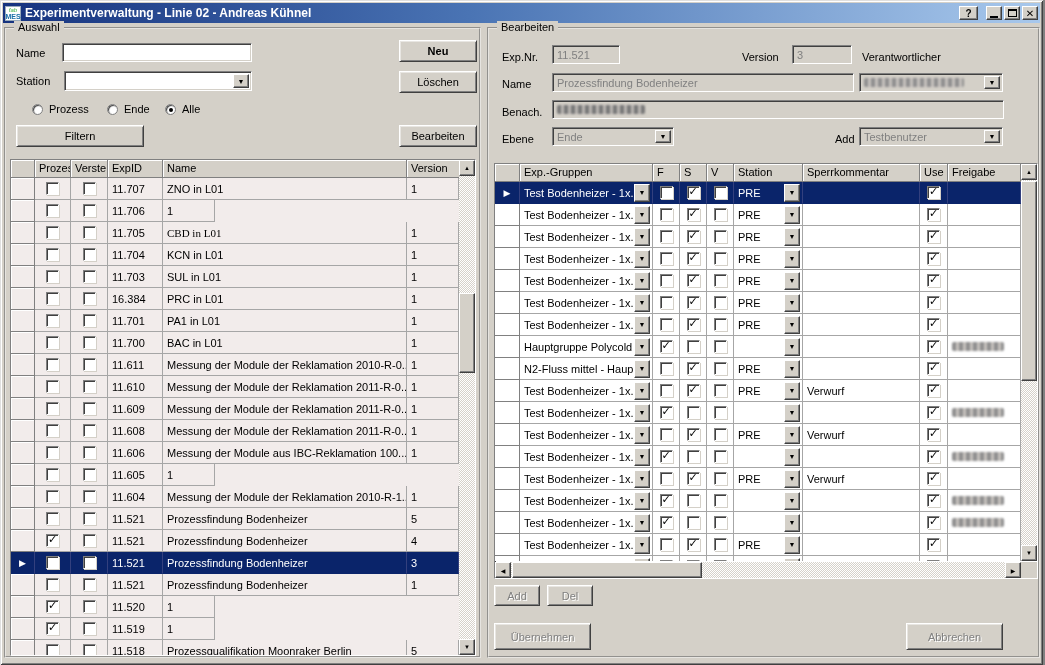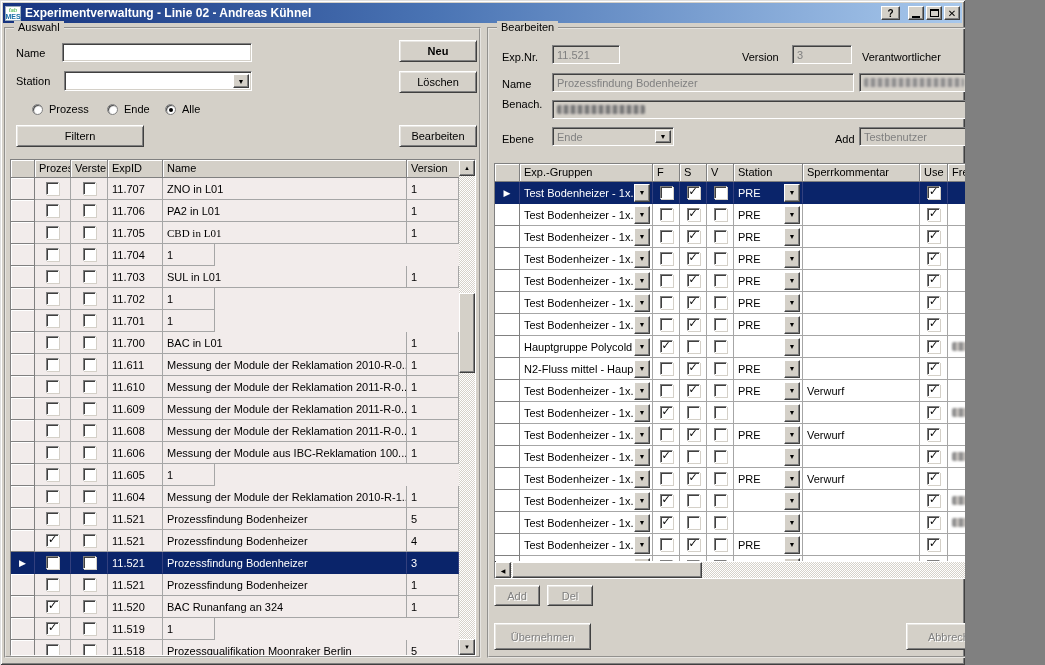--- a/index.html
+++ b/index.html
@@ -1,17 +1,17 @@
 <!DOCTYPE html>
 <html><head>
 <meta charset="utf-8">
 <style>
   html,body{margin:0;padding:0;background:#808080;}
   *{box-sizing:border-box;font-family:"Liberation Sans","DejaVu Sans",sans-serif;}
-  .window{position:relative;width:965px;height:665px;background:#d4d0c8;
+  .window{position:relative;width:1043px;height:665px;background:#d4d0c8;
     box-shadow:inset 1px 1px 0 #dfdfdf, inset -1px -1px 0 #404040, inset 2px 2px 0 #ffffff, inset -2px -2px 0 #808080;
     overflow:hidden;font-size:11px;color:#000;}
   
   .titlebar{position:absolute;left:3px;top:3px;right:3px;height:20px;
     background:linear-gradient(90deg,#16337f 0%,#4a74b4 45%,#a8c8ec 100%);
     display:flex;align-items:center;padding:0 2px;}
   .app-icon{width:16px;height:15px;background:#fff;border:1px solid #9ab;margin-right:4px;
     display:flex;flex-direction:column;align-items:center;justify-content:center;line-height:1;flex:0 0 auto;}
   .app-icon .t1{font-size:6px;color:#3cb043;font-style:italic;display:block;}
   .app-icon .t2{font-size:7px;font-weight:bold;color:#1a6fa8;display:block;}
@@ -171,21 +171,20 @@
             <div class="cell sel-cell" style="width:24px;">
               <span class="arrow">▶</span>
             </div>
             <div class="cell cb-wrap" style="width:36px;">
               <span class="cb"></span>
             </div>
             <div class="cell cb-wrap" style="width:37px;">
               <span class="cb"></span>
             </div>
             <div class="cell" style="width:55px;">11.706</div>
-            <div class="cell" style="width:244px;">PA2 in L01</div>
             <div class="cell" style="width:52px;">1</div>
           </div>
 
           <div class="row lrow">
             <div class="cell sel-cell" style="width:24px;">
               <span class="arrow">▶</span>
             </div>
             <div class="cell cb-wrap" style="width:36px;">
               <span class="cb"></span>
             </div>
@@ -201,20 +200,21 @@
             <div class="cell sel-cell" style="width:24px;">
               <span class="arrow">▶</span>
             </div>
             <div class="cell cb-wrap" style="width:36px;">
               <span class="cb"></span>
             </div>
             <div class="cell cb-wrap" style="width:37px;">
               <span class="cb"></span>
             </div>
             <div class="cell" style="width:55px;">11.704</div>
+            <div class="cell" style="width:244px;">KCN in L01</div>
             <div class="cell" style="width:52px;">1</div>
           </div>
 
           <div class="row lrow">
             <div class="cell sel-cell" style="width:24px;">
               <span class="arrow">▶</span>
             </div>
             <div class="cell cb-wrap" style="width:36px;">
               <span class="cb"></span>
             </div>
@@ -229,35 +229,37 @@
           <div class="row lrow">
             <div class="cell sel-cell" style="width:24px;">
               <span class="arrow">▶</span>
             </div>
             <div class="cell cb-wrap" style="width:36px;">
               <span class="cb"></span>
             </div>
             <div class="cell cb-wrap" style="width:37px;">
               <span class="cb"></span>
             </div>
-            <div class="cell" style="width:55px;">11.702</div>
+            <div class="cell" style="width:55px;">16.384</div>
+            <div class="cell" style="width:244px;">PRC  in L01</div>
             <div class="cell" style="width:52px;">1</div>
           </div>
 
           <div class="row lrow">
             <div class="cell sel-cell" style="width:24px;">
               <span class="arrow">▶</span>
             </div>
             <div class="cell cb-wrap" style="width:36px;">
               <span class="cb"></span>
             </div>
             <div class="cell cb-wrap" style="width:37px;">
               <span class="cb"></span>
             </div>
             <div class="cell" style="width:55px;">11.701</div>
+            <div class="cell" style="width:244px;">PA1 in L01</div>
             <div class="cell" style="width:52px;">1</div>
           </div>
 
           <div class="row lrow">
             <div class="cell sel-cell" style="width:24px;">
               <span class="arrow">▶</span>
             </div>
             <div class="cell cb-wrap" style="width:36px;">
               <span class="cb"></span>
             </div>
@@ -437,21 +439,20 @@
             <div class="cell sel-cell" style="width:24px;">
               <span class="arrow">▶</span>
             </div>
             <div class="cell cb-wrap" style="width:36px;">
               <span class="cb checked"></span>
             </div>
             <div class="cell cb-wrap" style="width:37px;">
               <span class="cb"></span>
             </div>
             <div class="cell" style="width:55px;">11.520</div>
-            <div class="cell" style="width:244px;">BAC Runanfang an 324</div>
             <div class="cell" style="width:52px;">1</div>
           </div>
 
           <div class="row lrow">
             <div class="cell sel-cell" style="width:24px;">
               <span class="arrow">▶</span>
             </div>
             <div class="cell cb-wrap" style="width:36px;">
               <span class="cb checked"></span>
             </div>
@@ -503,21 +504,21 @@
     <div class="field disabled" style="left:63px;top:44px;width:302px;height:19px;">
       <span>Prozessfindung Bodenheizer</span>
     </div>
     <div class="field disabled" style="left:370px;top:44px;width:144px;height:19px;">
       <span class="smudge on" style="width:100px;"></span>
       <span class="combo-arrow">
           <span class="dis">▼</span>
         </span>
     </div>
 
-    <span class="lbl" style="left:13px;top:69px;">Benach.</span>
+    <span class="lbl" style="left:13px;top:77px;">Benach.</span>
     <div class="field disabled" style="left:63px;top:71px;width:452px;height:19px;">
       <span class="smudge on" style="width:88px;background:repeating-linear-gradient(90deg,#787878 0 4px,#bab6b2 4px 7px);"></span>
     </div>
 
     <span class="lbl" style="left:13px;top:104px;">Ebene</span>
     <div class="field disabled" style="left:63px;top:98px;width:122px;height:19px;">
       <span>Ende</span>
       <span class="combo-arrow">
           <span class="dis">▼</span>
         </span>

